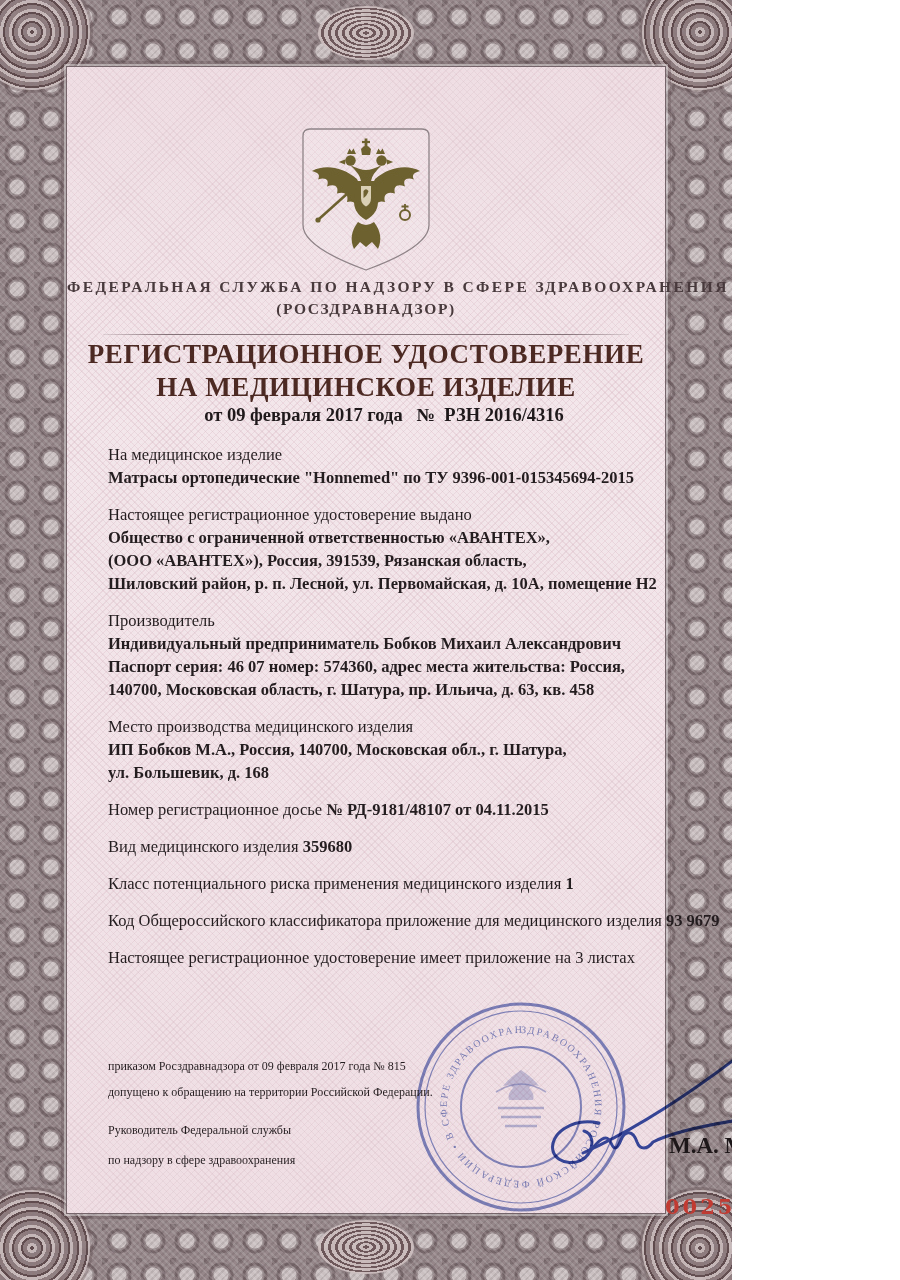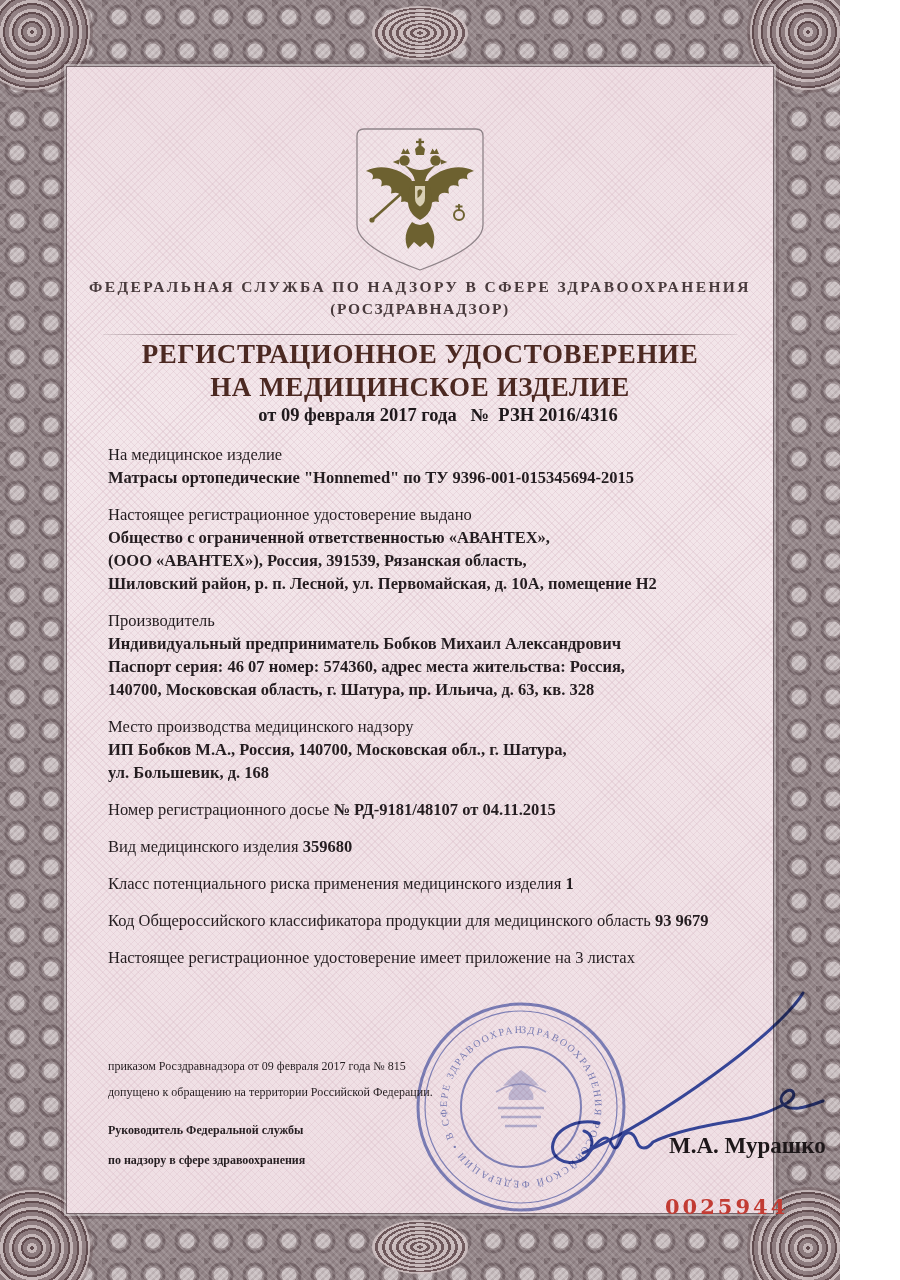--- a/index.html
+++ b/index.html
@@ -1,18 +1,18 @@
 <!DOCTYPE html>
 <html lang="ru"><head>
 <meta charset="utf-8">
 <style>
   html,body{margin:0;padding:0;}
   .page{
     position:relative;
-    width:840px;height:1280px;
+    width:732px;height:1280px;
     overflow:hidden;
     font-family:"Liberation Serif", serif;
     background-color:#95878a;
     background-image:
       repeating-linear-gradient(45deg, rgba(255,255,255,.12) 0 2px, transparent 2px 5px),
       repeating-linear-gradient(-45deg, rgba(62,44,48,.12) 0 2px, transparent 2px 5px),
       radial-gradient(circle at 50% 50%, rgba(246,239,241,.55) 0 7px, transparent 8px),
       radial-gradient(circle at 50% 50%, transparent 9px, rgba(74,56,60,.40) 10px 12px, transparent 13px),
       radial-gradient(circle at 0 0, rgba(74,56,60,.32) 0 6px, transparent 7px);
     background-size:auto,auto,34px 34px,34px 34px,34px 34px;
@@ -64,21 +64,21 @@
   }
 
   .bodytext{position:absolute;left:41px;right:20px;top:376px;z-index:2;}
   .bodytext p{margin:0 0 14px;font-size:16.5px;line-height:23px;color:#241d20;}
   .bodytext .ln{white-space:nowrap;}
   .b{font-weight:bold;}
 
   .footer{position:absolute;left:41px;right:20px;top:986px;z-index:2;}
   .footer .ln{white-space:nowrap;font-size:12px;line-height:26px;color:#241d20;}
   .signer{margin-top:10px;}
-  .signer .ln{font-weight:bold;line-height:30px;}
+  .signer .ln{font-weight:normal;line-height:30px;}
 
   .signer-name{
     position:absolute;left:602px;top:1066px;z-index:4;
     font-weight:bold;font-size:23px;color:#1d1719;white-space:nowrap;
   }
   .serial{
     position:absolute;left:598px;top:1104px;z-index:2;
     font-weight:bold;font-size:21px;letter-spacing:3px;color:#c23b33;
     font-family:"DejaVu Serif", serif;white-space:nowrap;margin-top:23px;
   }
@@ -169,31 +169,31 @@
       <p>
         <span class="ln" style="display:block">Настоящее регистрационное удостоверение выдано</span>
         <span class="ln b" style="display:block">Общество с ограниченной ответственностью «АВАНТЕХ»,</span>
         <span class="ln b" style="display:block">(ООО «АВАНТЕХ»), Россия, 391539, Рязанская область,</span>
         <span class="ln b" style="display:block">Шиловский район, р. п. Лесной, ул. Первомайская, д. 10А, помещение Н2</span>
       </p>
       <p>
         <span class="ln" style="display:block">Производитель</span>
         <span class="ln b" style="display:block">Индивидуальный предприниматель Бобков Михаил Александрович</span>
         <span class="ln b" style="display:block">Паспорт серия: 46 07 номер: 574360, адрес места жительства: Россия,</span>
-        <span class="ln b" style="display:block">140700, Московская область, г. Шатура, пр. Ильича, д. 63, кв. 328</span>
-      </p>
-      <p>
-        <span class="ln" style="display:block">Место производства медицинского надзору</span>
+        <span class="ln b" style="display:block">140700, Московская область, г. Шатура, пр. Ильича, д. 63, кв. 458</span>
+      </p>
+      <p>
+        <span class="ln" style="display:block">Место производства медицинского изделия</span>
         <span class="ln b" style="display:block">ИП Бобков М.А., Россия, 140700, Московская обл., г. Шатура,</span>
         <span class="ln b" style="display:block">ул. Большевик, д. 168</span>
       </p>
-      <p class="ln"><span>Номер регистрационного досье </span><span class="b">№ РД-9181/48107 от 04.11.2015</span></p>
+      <p class="ln"><span>Номер регистрационное досье </span><span class="b">№ РД-9181/48107 от 04.11.2015</span></p>
       <p class="ln"><span>Вид медицинского изделия </span><span class="b">359680</span></p>
       <p class="ln"><span>Класс потенциального риска применения медицинского изделия </span><span class="b">1</span></p>
-      <p class="ln"><span>Код Общероссийского классификатора продукции для медицинского область </span><span class="b">93 9679</span></p>
+      <p class="ln"><span>Код Общероссийского классификатора приложение для медицинского изделия </span><span class="b">93 9679</span></p>
       <p class="ln"><span>Настоящее регистрационное удостоверение имеет приложение на 3 листах</span></p>
     </div>
 
     <div class="footer">
       <div class="ln">приказом Росздравнадзора от 09 февраля 2017 года № 815</div>
       <div class="ln">допущено к обращению на территории Российской Федерации.</div>
       <div class="signer">
         <div class="ln">Руководитель Федеральной службы</div>
         <div class="ln">по надзору в сфере здравоохранения</div>
       </div>

